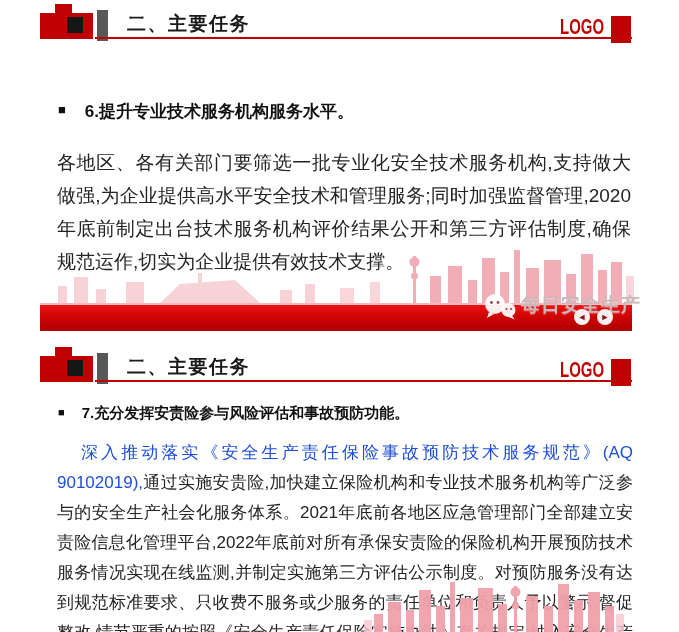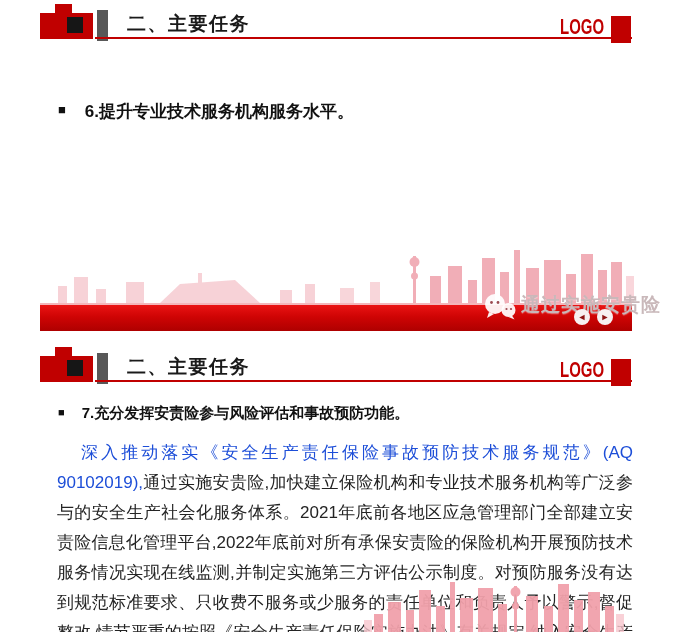--- a/index.html
+++ b/index.html
@@ -77,20 +77,21 @@
   <div class="hline"></div>
   <h1 class="header-title" style="margin:0;">二、主要任务</h1>
   <div class="logo-text">LOGO</div>
   <div class="logo-block"></div>
 
   <div class="item-heading">
     <span class="bullet">■</span>
     <span>6.提升专业技术服务机构服务水平。</span>
   </div>
 
+  <p class="para">各地区、各有关部门要筛选一批专业化安全技术服务机构,支持做大做强,为企业提供高水平安全技术和管理服务;同时加强监督管理,2020年底前制定出台技术服务机构评价结果公开和第三方评估制度,确保规范运作,切实为企业提供有效技术支撑。</p>
 
   <svg class="skyline-mid" viewBox="0 0 606 57" preserveAspectRatio="none">
     <g fill="#f6cbd1" opacity="0.85">
       <rect x="28" y="40" width="9" height="17"></rect>
         <rect x="44" y="31" width="14" height="26"></rect>
       <rect x="66" y="43" width="10" height="14"></rect>
         <rect x="96" y="36" width="18" height="21"></rect>
       <polygon points="130,57 150,38 205,34 230,57"></polygon>
       <rect x="168" y="27" width="4" height="30"></rect>
       <rect x="250" y="44" width="12" height="13"></rect>
@@ -126,21 +127,21 @@
     <circle cx="12" cy="10" r="10" fill="rgba(255,255,255,0.93)"></circle>
     <polygon points="6,18 4,24 11,20" fill="rgba(255,255,255,0.93)"></polygon>
     <circle cx="8.5" cy="8.5" r="1.4" fill="#9c4a50"></circle>
       <circle cx="15" cy="8.5" r="1.4" fill="#9c4a50"></circle>
     <circle cx="25.5" cy="16" r="7" fill="rgba(255,255,255,0.93)"></circle>
     <polygon points="29,21.5 31.5,25.5 25.5,23" fill="rgba(255,255,255,0.93)"></polygon>
     <circle cx="23.5" cy="15" r="1.1" fill="#9c4a50"></circle>
       <circle cx="28" cy="15" r="1.1" fill="#9c4a50"></circle>
   </svg>
 
-  <div class="account-name">通过实施安贵险</div>
+  <div class="account-name">每日安全生产</div>
 
   <div class="nav-circle nav-prev">
     <span>◄</span>
   </div>
   <div class="nav-circle nav-next">
     <span>►</span>
   </div>
 </section>
 
 <section class="slide" id="slide2">

